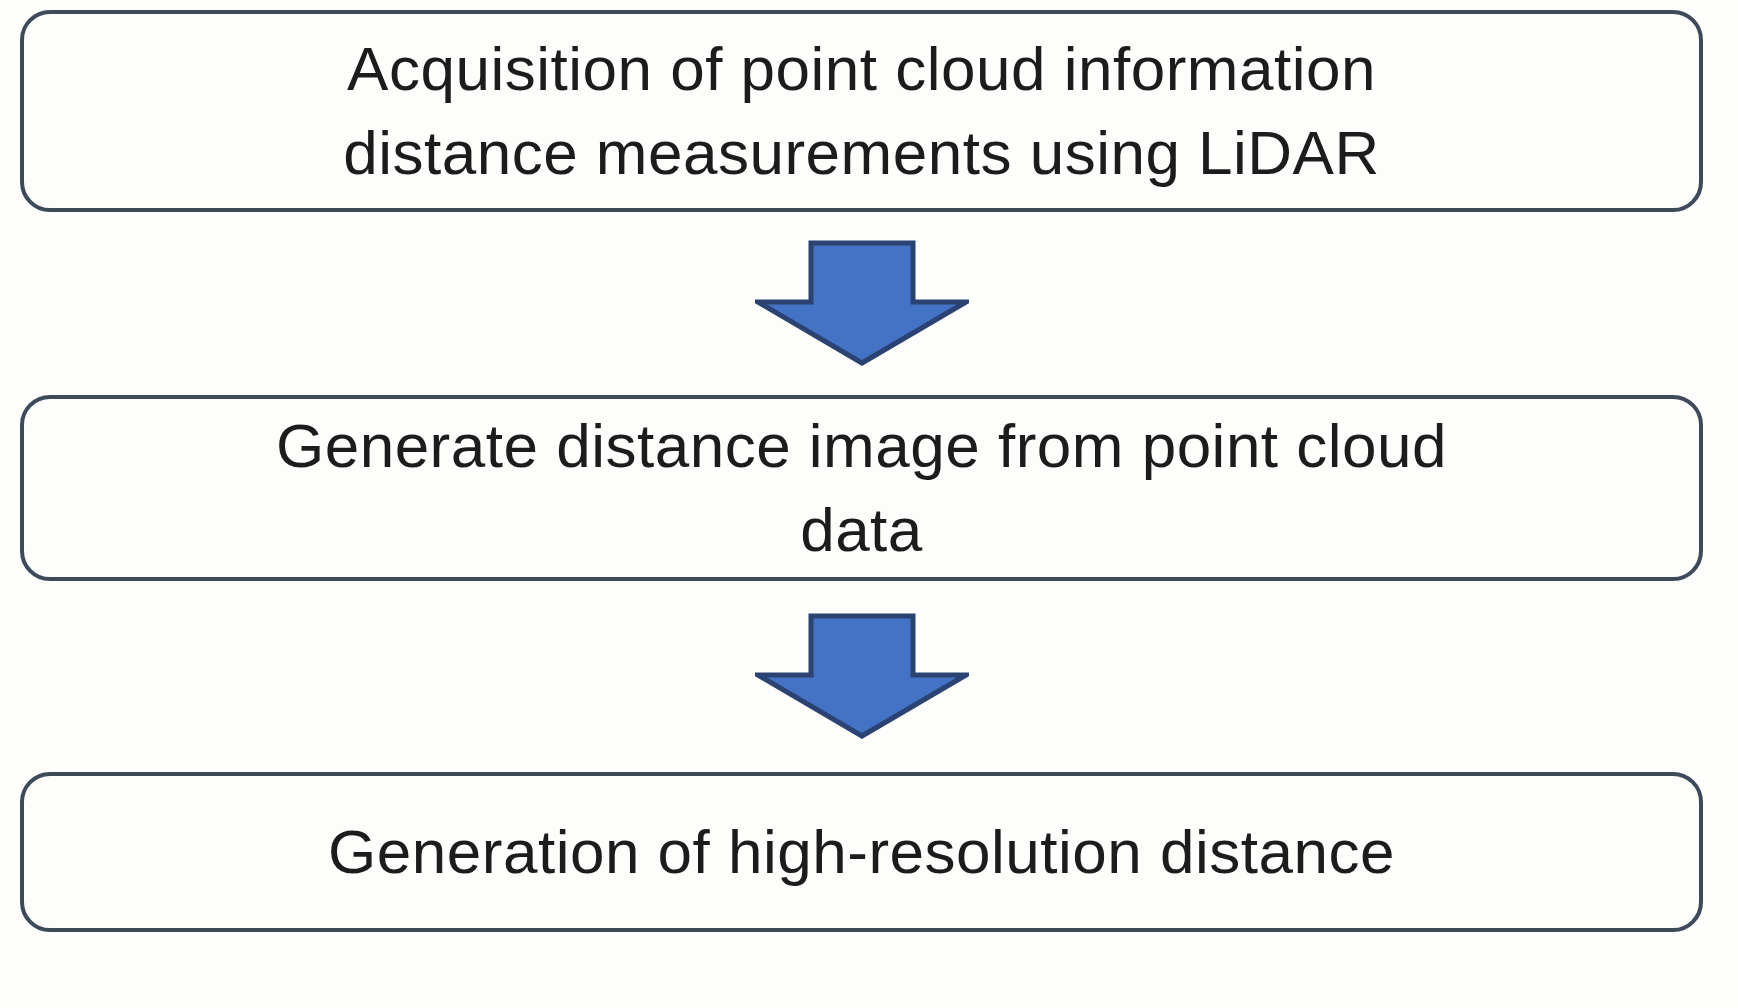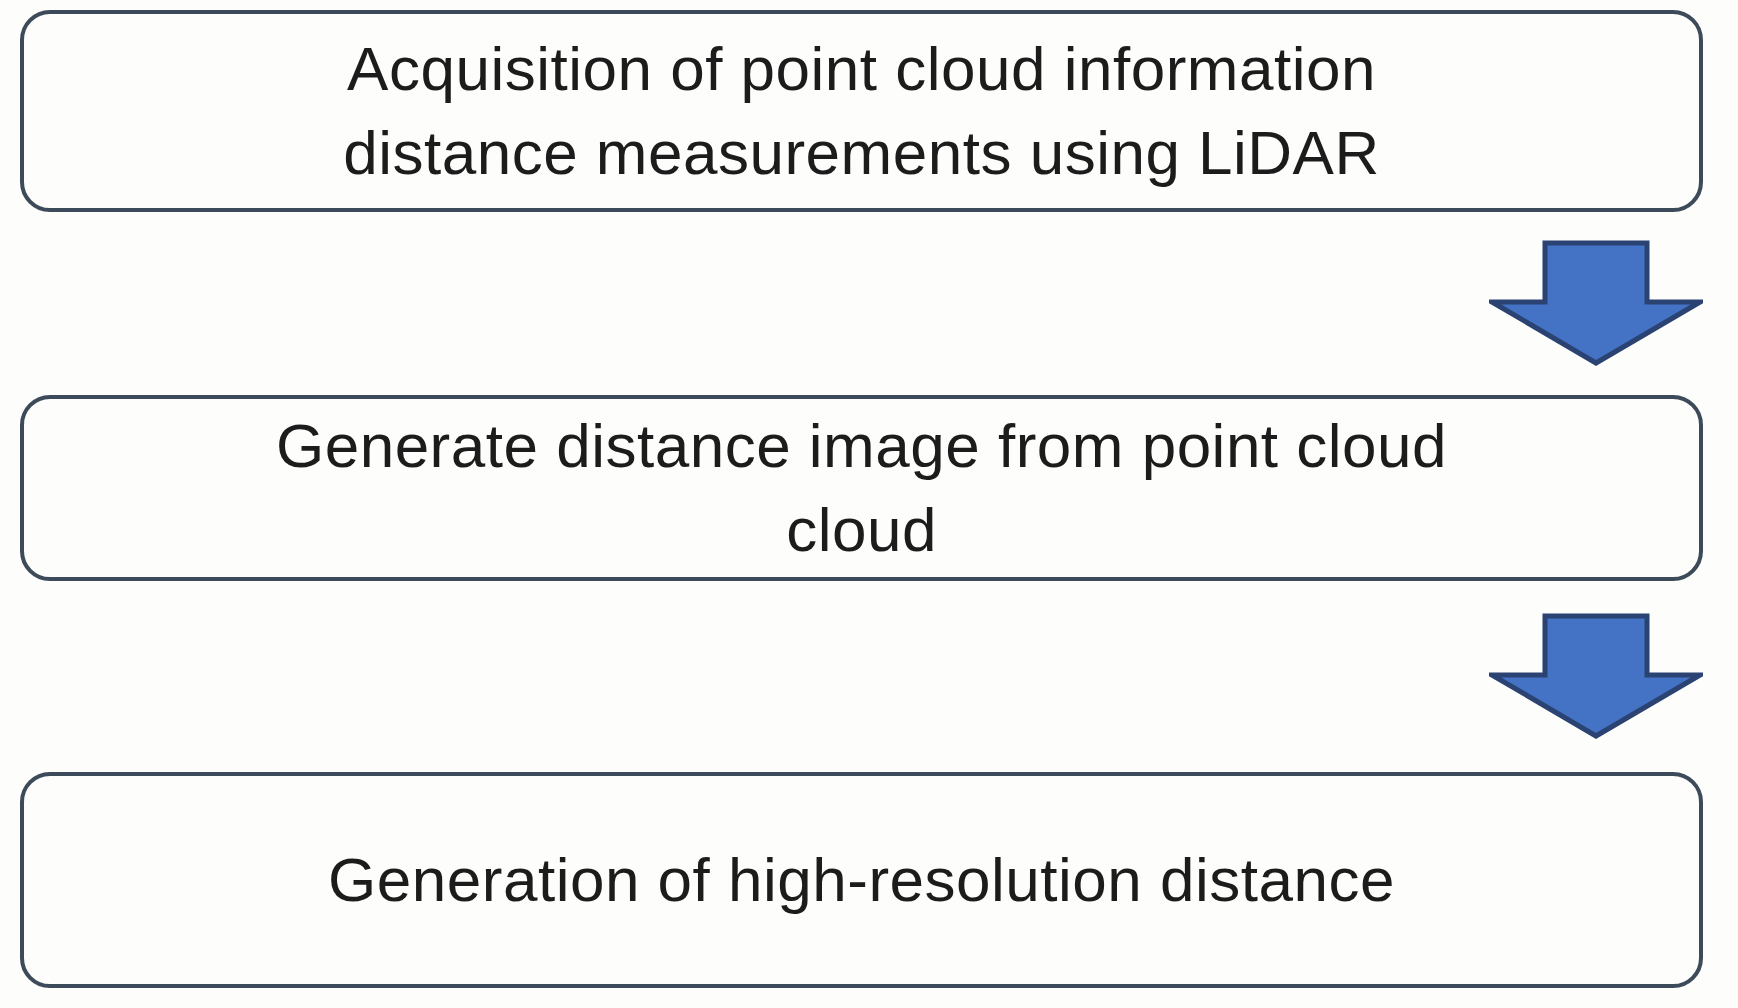--- a/index.html
+++ b/index.html
@@ -9,21 +9,21 @@
   }
   .canvas {
     position: relative;
     width: 1738px;
     height: 1008px;
     box-sizing: border-box;
     padding: 10px 35px 0 20px;
     background: var(--background, #fdfdfc);
     display: flex;
     flex-direction: column;
-    align-items: flex-end;
+    align-items: center;
     font-family: "Liberation Sans", "DejaVu Sans", sans-serif;
     overflow: hidden;
   }
   .step-box {
     box-sizing: border-box;
     width: 100%;
     border: 4px solid var(--box_border, #3d4a59);
     border-radius: 30px;
     background: var(--box_fill, #fdfdfb);
     display: flex;
@@ -33,21 +33,21 @@
     text-align: center;
     color: var(--text, #1c1c1c);
     font-size: 62px;
     font-weight: 300;
     line-height: 1.35;
     letter-spacing: 0.5px;
   }
   .step-box .line { display: block; white-space: nowrap; }
   .box-1 { height: 202px; }
   .box-2 { height: 186px; }
-  .box-3 { height: 216px; gap: 20px; }
+  .box-3 { height: 160px; gap: 20px; }
   .arrow-1 { margin: 28px 0 29px 0; }
   .arrow-2 { margin: 32px 0 33px 0; }
   .down-arrow {
     display: block;
     width: 214px;
     height: 126px;
   }
   .down-arrow polygon {
     fill: var(--arrow_fill, #4472c4);
     stroke: var(--arrow_border, #2a4373);
@@ -64,21 +64,21 @@
     <span class="line">Acquisition of point cloud information</span>
     <span class="line">distance measurements using LiDAR</span>
   </div>
 
   <svg class="down-arrow arrow-1" viewBox="0 0 214 126" aria-hidden="true">
     <polygon points="56,3 158,3 158,62 211,62 107,123 3,62 56,62"></polygon>
   </svg>
 
   <div class="step-box box-2">
     <span class="line">Generate distance image from point cloud</span>
-    <span class="line">cloud</span>
+    <span class="line">data</span>
   </div>
 
   <svg class="down-arrow arrow-2" viewBox="0 0 214 126" aria-hidden="true">
     <polygon points="56,3 158,3 158,62 211,62 107,123 3,62 56,62"></polygon>
   </svg>
 
   <div class="step-box box-3">
     <span class="line">Generation of high-resolution distance</span>
   </div>
 

